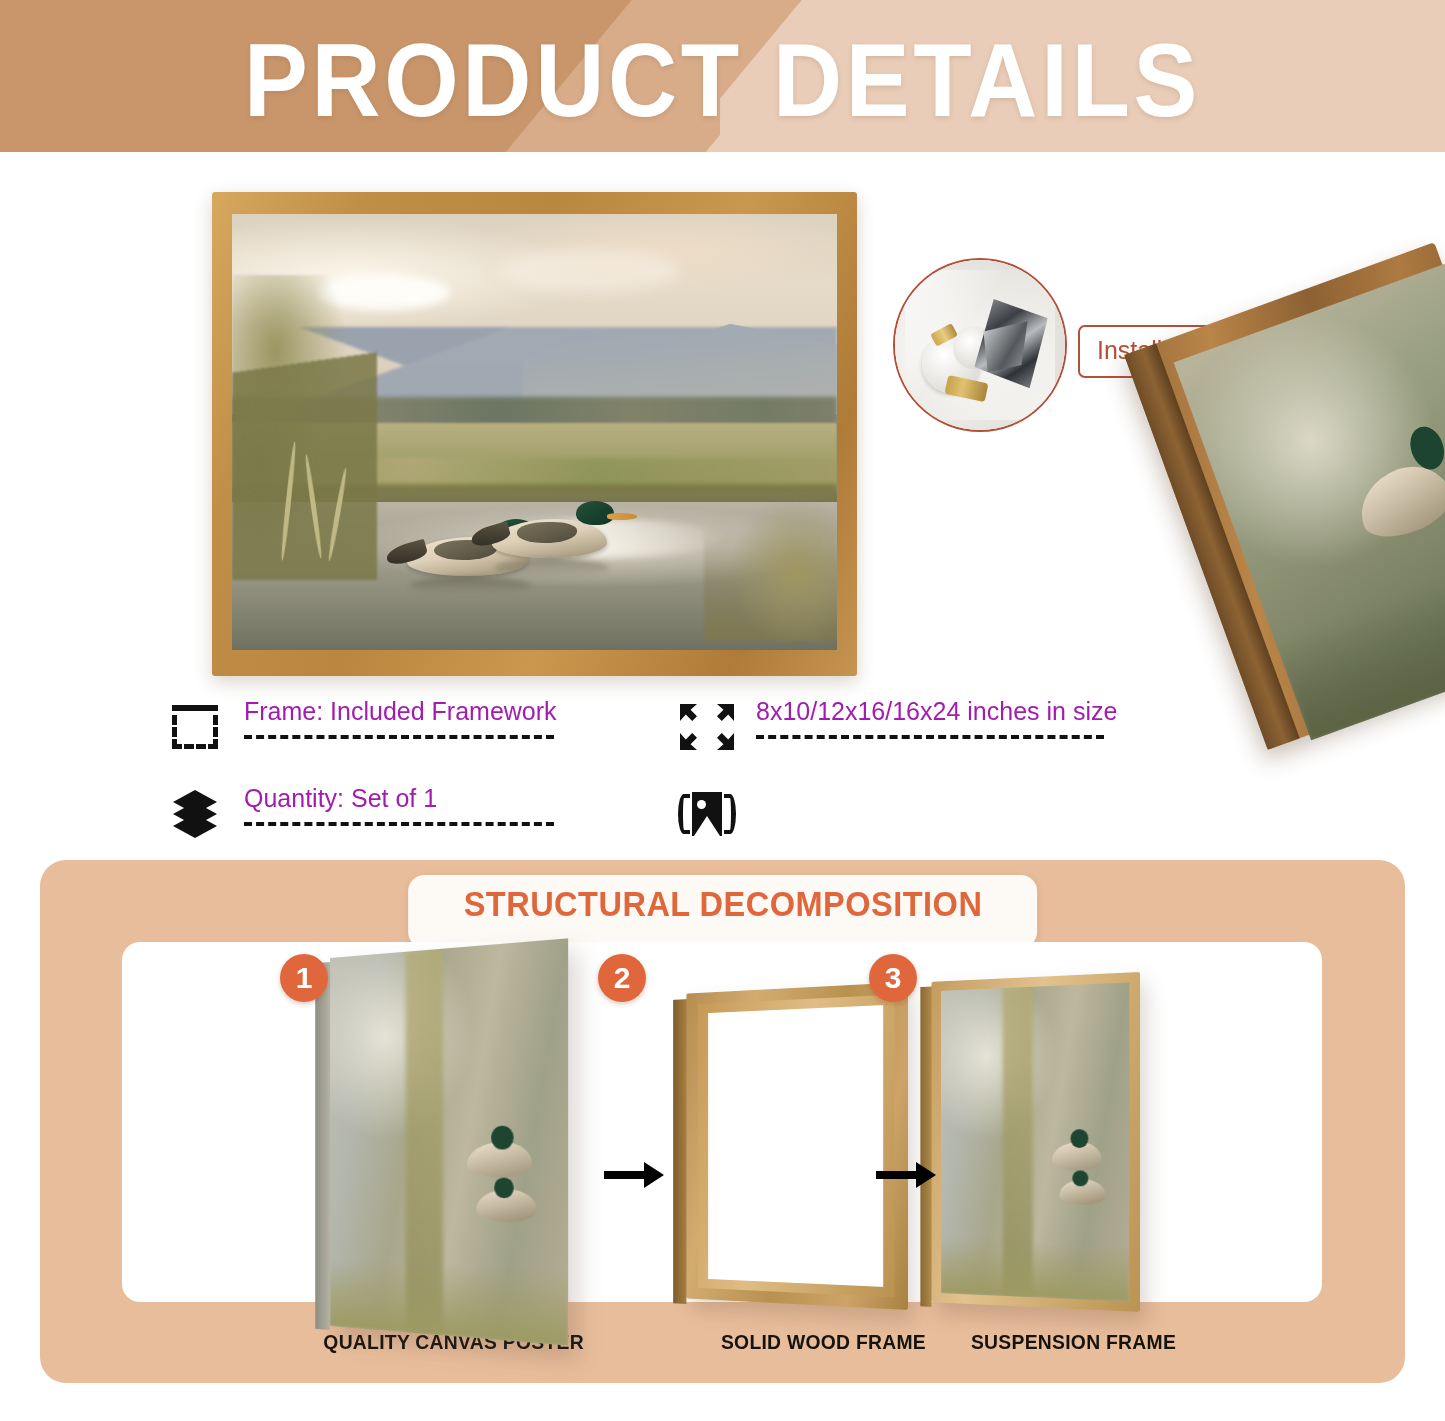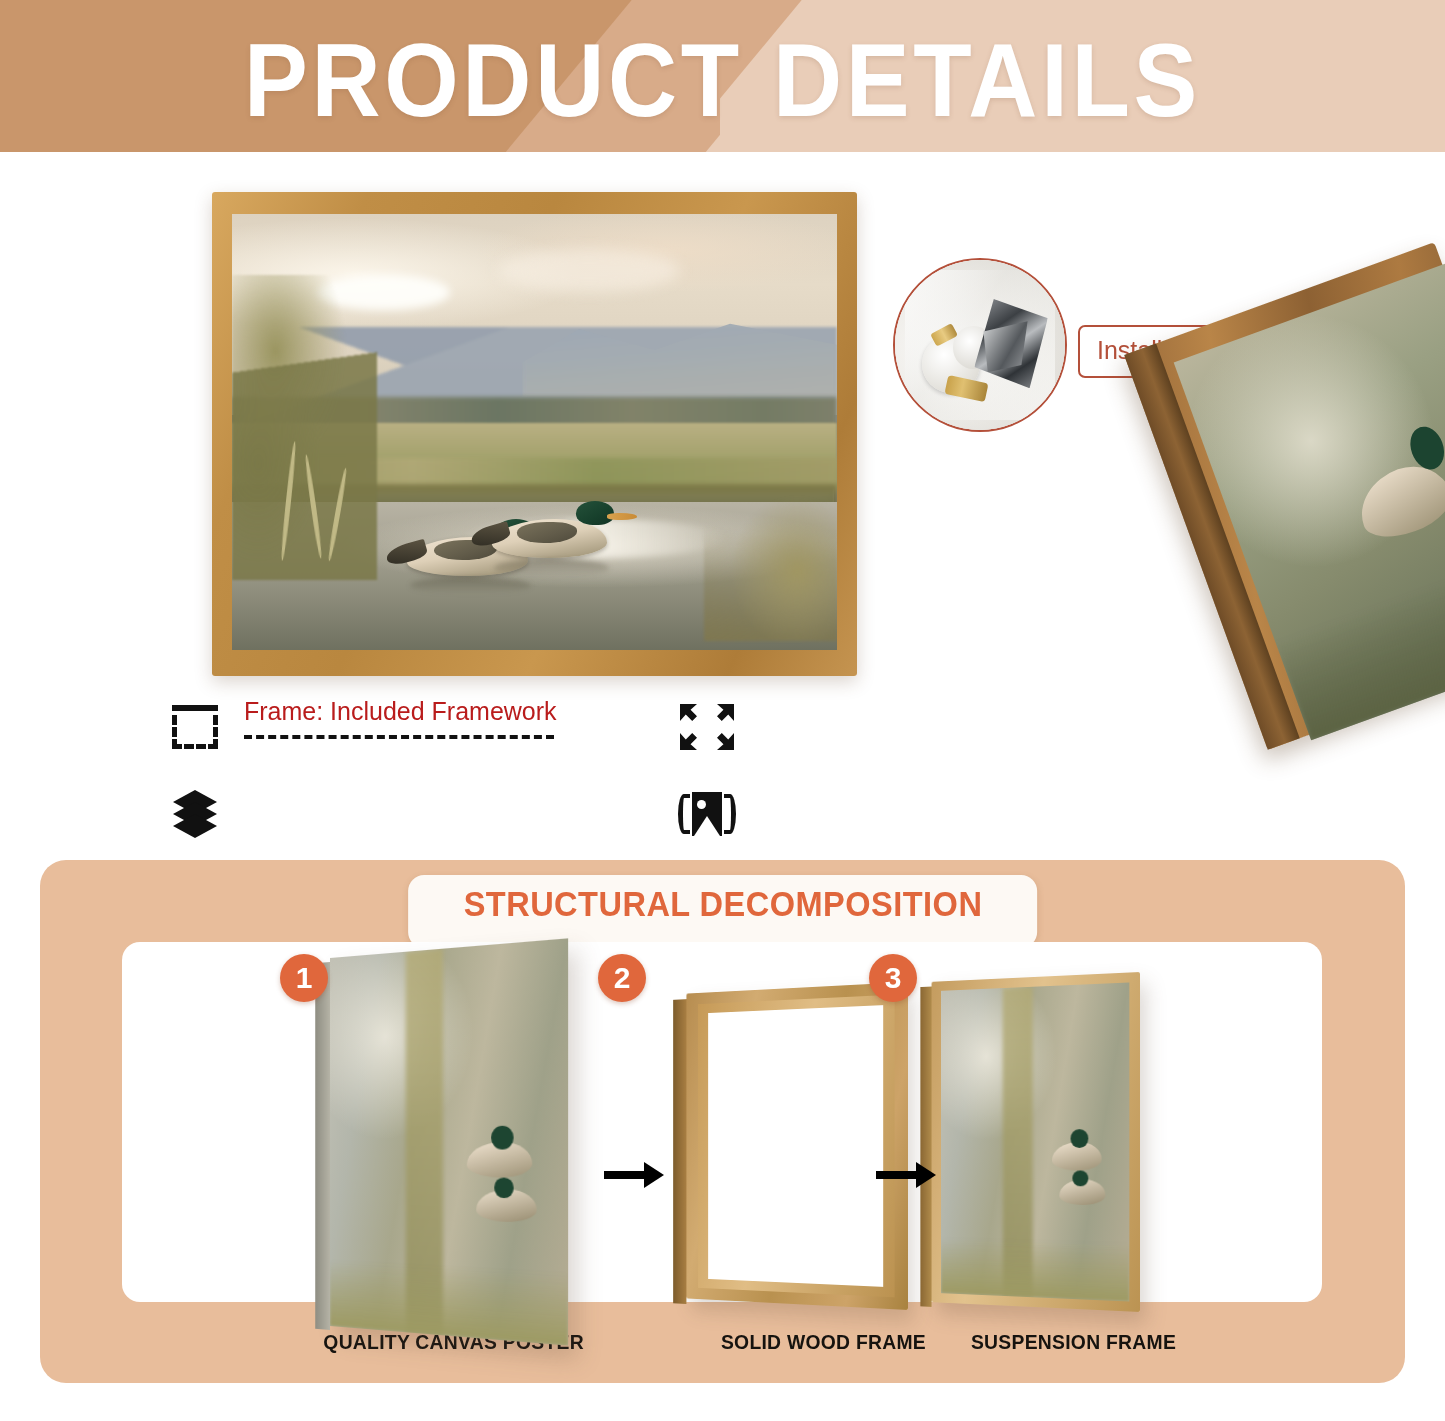--- a/index.html
+++ b/index.html
@@ -187,21 +187,21 @@
   .cf-duck-head{position:absolute;left:66%;top:36%;width:11%;height:11%;
     background:#1c4430;border-radius:50%;}
   .cf-grass{position:absolute;left:0;bottom:0;width:100%;height:26%;
     background:linear-gradient(0deg,#5c6343,rgba(92,99,67,0));filter:blur(2px);}
 
   
   .features{position:absolute;left:0;top:690px;width:1445px;height:165px;}
   .feat{position:absolute;display:flex;align-items:flex-start;}
   .feat-icon{width:58px;height:58px;flex:0 0 58px;display:flex;align-items:center;justify-content:center;}
   .feat-txt{margin-left:20px;}
-  .feat-label{font-size:25px;color:#b91c1c;line-height:1.1;white-space:nowrap;}
+  .feat-label{font-size:25px;color:#a21caf;line-height:1.1;white-space:nowrap;}
   .feat-rule{margin-top:9px;height:0;border-top:4px dashed #111;}
 
   .f1{left:166px;top:8px;}
   .f2{left:166px;top:95px;}
   .f3{left:678px;top:8px;}
   .f4{left:678px;top:95px;}
   .r1{width:310px;} .r2{width:310px;} .r3{width:348px;} .r4{width:315px;}
 
   
   .ic-frame{position:relative;width:46px;height:44px;}
@@ -415,30 +415,38 @@
   </div>
 
   <div class="feat f2">
     <div class="feat-icon">
       <div class="ic-layers">
         <i class="ly1"></i>
           <i class="ly2"></i>
           <i class="ly3"></i>
       </div>
     </div>
+    <div class="feat-txt">
+      <div class="feat-label">Quantity: Set of 1</div>
+      <div class="feat-rule r2"></div>
+    </div>
   </div>
 
   <div class="feat f3">
     <div class="feat-icon">
       <div class="ic-resize">
         <b class="rz-tl"></b>
           <b class="rz-tr"></b>
           <b class="rz-bl"></b>
           <b class="rz-br"></b>
       </div>
+    </div>
+    <div class="feat-txt">
+      <div class="feat-label">8x10/12x16/16x24 inches in size</div>
+      <div class="feat-rule r3"></div>
     </div>
   </div>
 
   <div class="feat f4">
     <div class="feat-icon">
       <div class="ic-pic">
         <div class="par pl"></div>
         <div class="box"></div>
         <div class="dot"></div>
         <div class="mt"></div>

